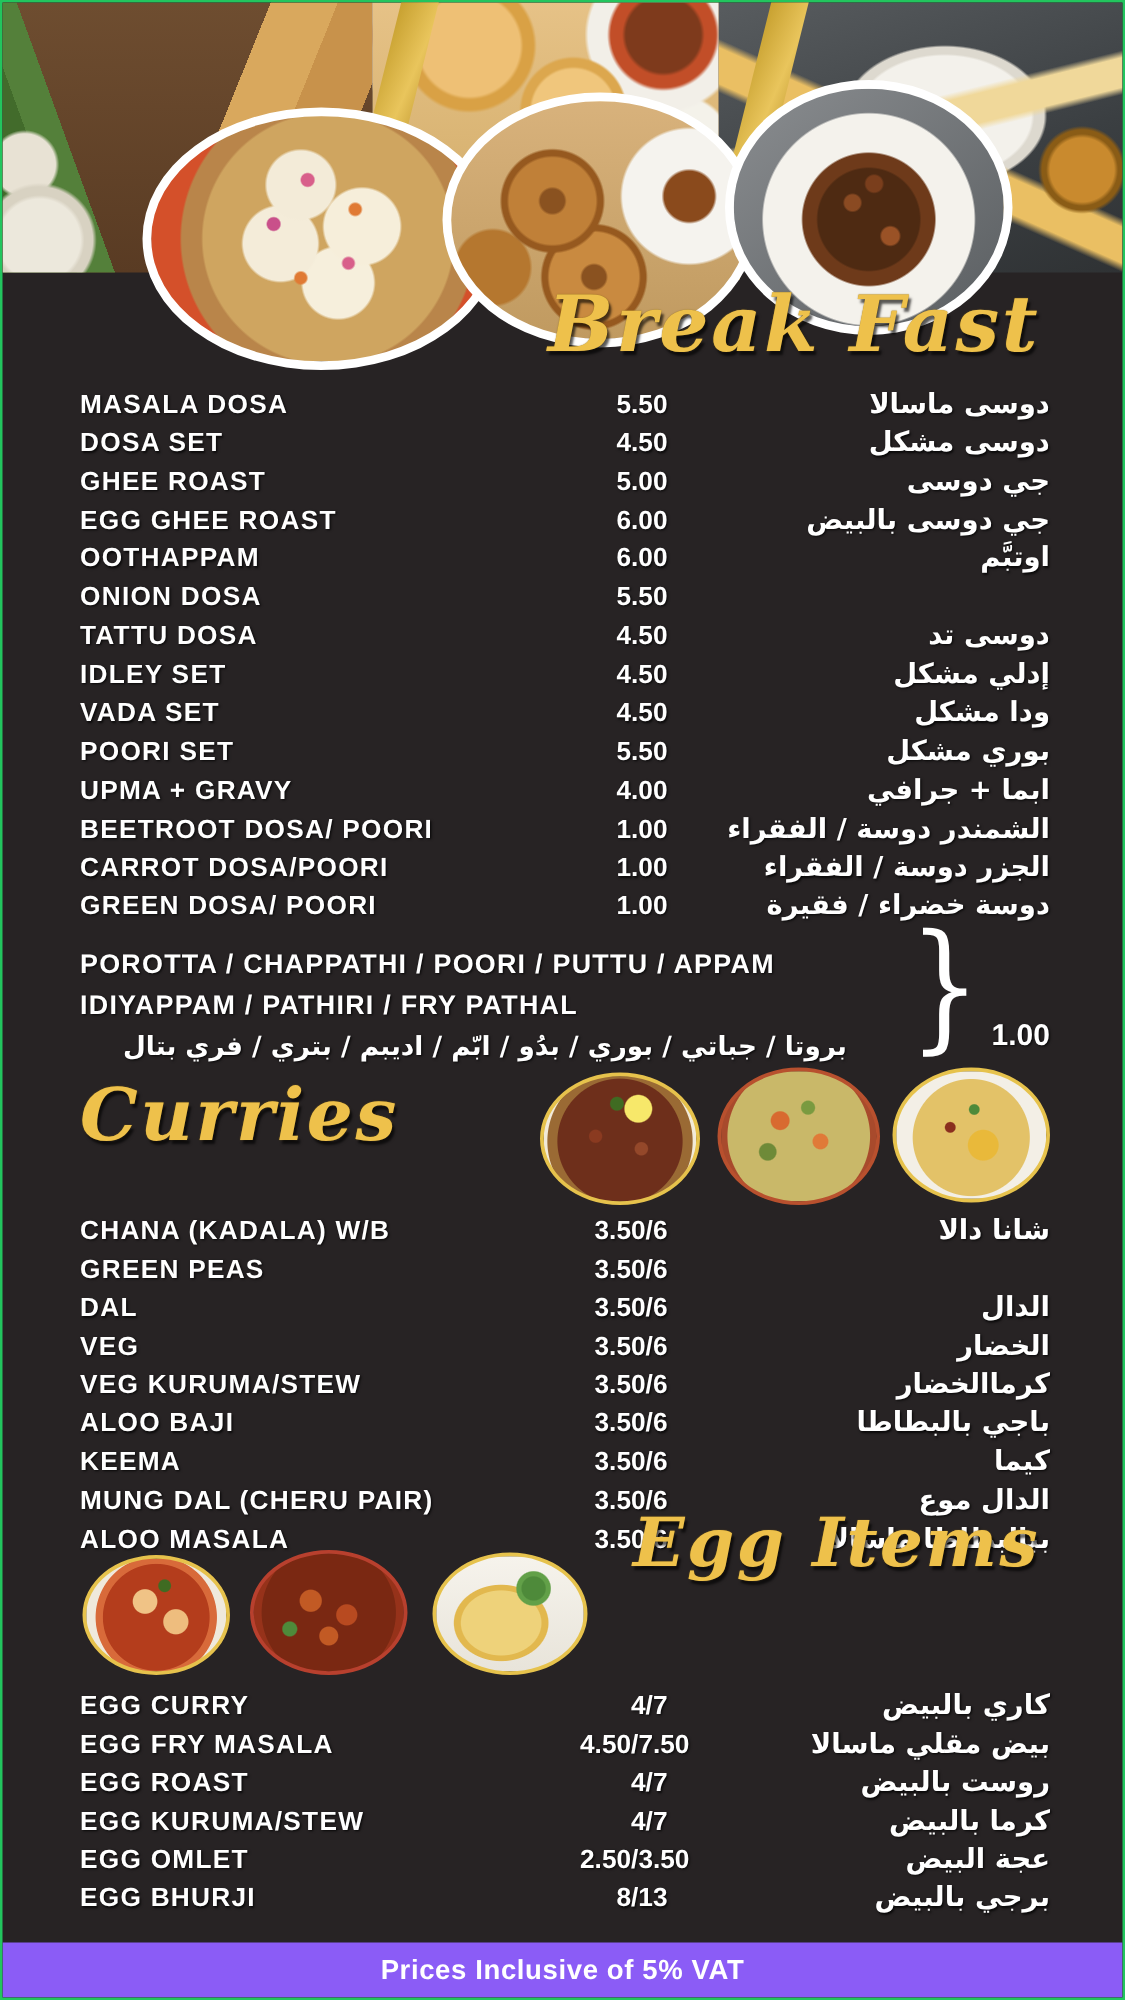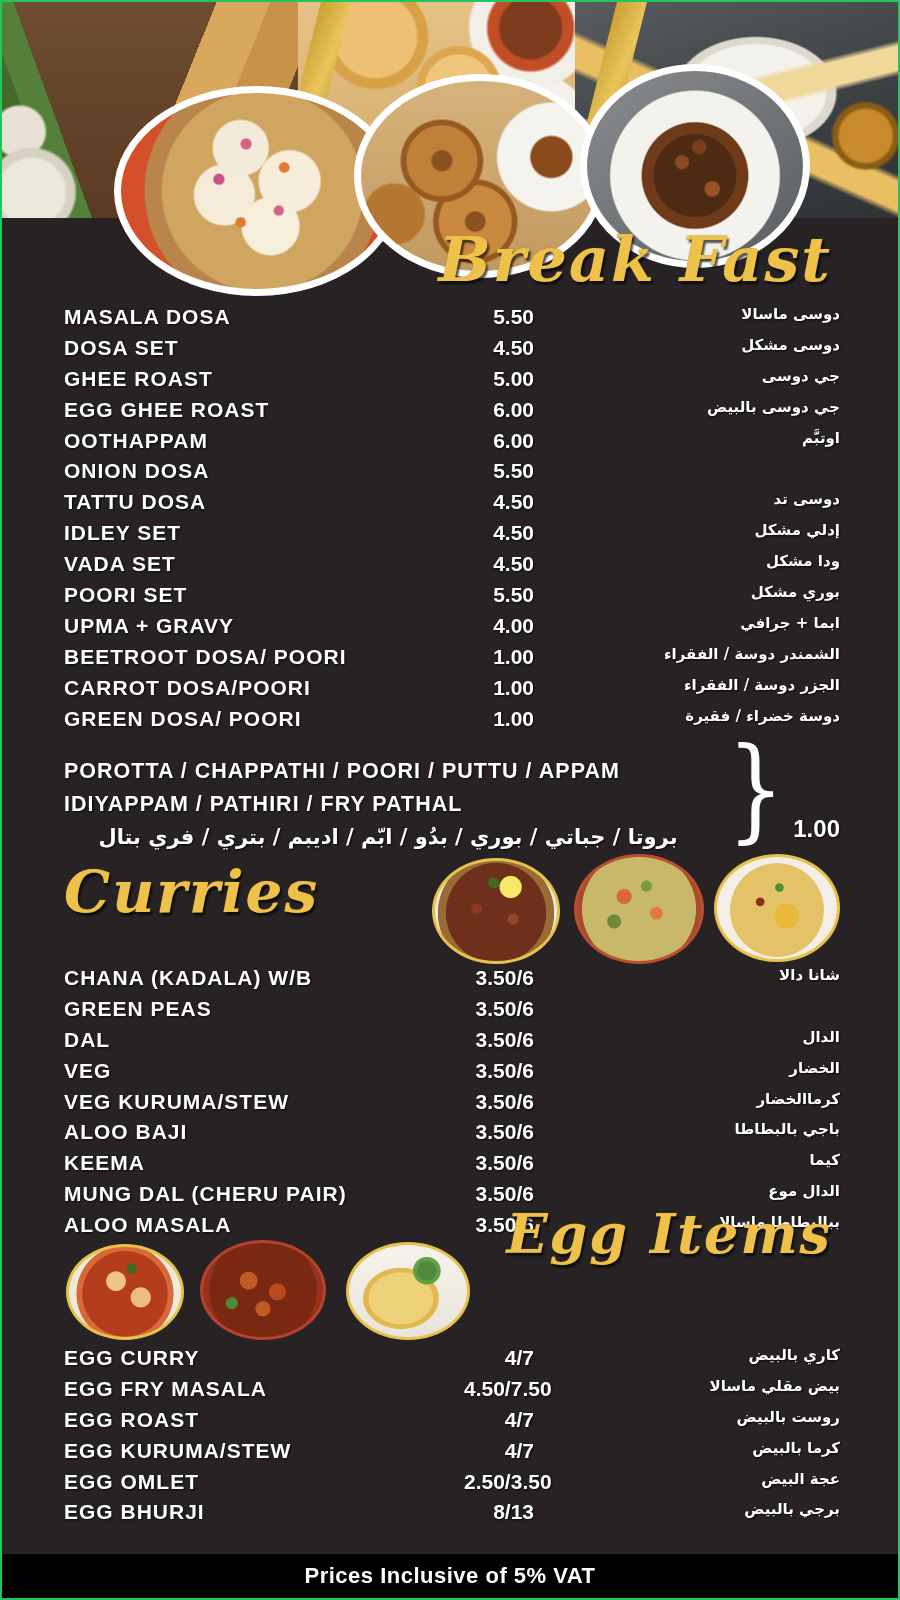--- a/index.html
+++ b/index.html
@@ -73,27 +73,27 @@
     white-space:nowrap;z-index:4;position:absolute;
   }
   .t-breakfast{top:224px;right:66px;font-size:62px;line-height:68px;}
   .t-curries{top:858px;left:62px;font-size:58px;line-height:64px;}
   .t-eggs{top:1202px;right:66px;font-size:54px;line-height:60px;}
   
   .list{position:absolute;left:62px;width:776px;}
   .l-breakfast{top:303px;}
   .l-curries{top:964px;}
   .l-eggs{top:1344px;}
-  .row{display:flex;align-items:flex-start;height:30.9px;}
+  .row{display:flex;align-items:flex-end;height:30.9px;}
   .nm{width:400px;font-weight:700;font-size:21px;letter-spacing:1px;color:#fff;
       text-shadow:1px 1px 2px rgba(0,0,0,.8);white-space:nowrap;}
   .pr{width:70px;text-align:right;font-weight:700;font-size:21px;color:#fff;
       text-shadow:1px 1px 2px rgba(0,0,0,.8);white-space:nowrap;}
   .ar{flex:1;text-align:right;direction:rtl;font-family:"DejaVu Sans",sans-serif;
-      font-weight:700;font-size:15px;color:#fff;text-shadow:1px 1px 2px rgba(0,0,0,.8);
+      font-weight:700;font-size:22px;color:#fff;text-shadow:1px 1px 2px rgba(0,0,0,.8);
       white-space:nowrap;}
   
   .combo{position:absolute;top:737px;left:62px;width:786px;display:flex;align-items:flex-end;}
   .combo-lines{width:648px;}
   .combo-en{font-weight:700;font-size:21.5px;letter-spacing:1px;color:#fff;line-height:33px;
       text-shadow:1px 1px 2px rgba(0,0,0,.8);white-space:nowrap;}
   .combo-ar{font-family:"DejaVu Sans",sans-serif;direction:rtl;font-weight:700;font-size:21px;
       color:#fff;text-align:center;margin-top:4px;text-shadow:1px 1px 2px rgba(0,0,0,.8);white-space:nowrap;}
   .brace{font-family:"DejaVu Serif",serif;font-size:112px;font-weight:400;color:#fff;
       line-height:100px;transform:scaleX(.8);margin:0 2px 10px 8px;}
@@ -133,21 +133,21 @@
       radial-gradient(circle at 62% 52%, #b84a20 0 9%, transparent 10%),
       radial-gradient(circle at 50% 70%, #c25a24 0 8%, transparent 9%),
       radial-gradient(circle at 24% 64%, #4e8a3a 0 5%, transparent 6%),
       radial-gradient(circle at 50% 50%, #7a2812 0 70%, #96321a 71% 100%);}
   .g3{left:344px;top:1240px;width:118px;height:92px;border:3px solid #e6c24c;
     background:
       radial-gradient(circle at 66% 28%, #4e8a3a 0 9%, #62a048 10% 13%, transparent 14%),
       radial-gradient(ellipse at 44% 58%, #eed27a 0 34%, #e2b84e 35% 40%, transparent 41%),
       linear-gradient(#f6f3ec,#e8e4da);}
   
-  .footer{position:absolute;left:0;right:0;bottom:0;height:44px;background:#000000;
+  .footer{position:absolute;left:0;right:0;bottom:0;height:44px;background:#8b5cf6;
     display:flex;align-items:center;justify-content:center;z-index:5;}
   .footer span{color:#fff;font-weight:700;font-size:22px;letter-spacing:.5px;}
 </style>
 </head>
 <body>
 
 <div class="canvas">
 
   <div class="banner">
     <div class="slab slab1"></div>

